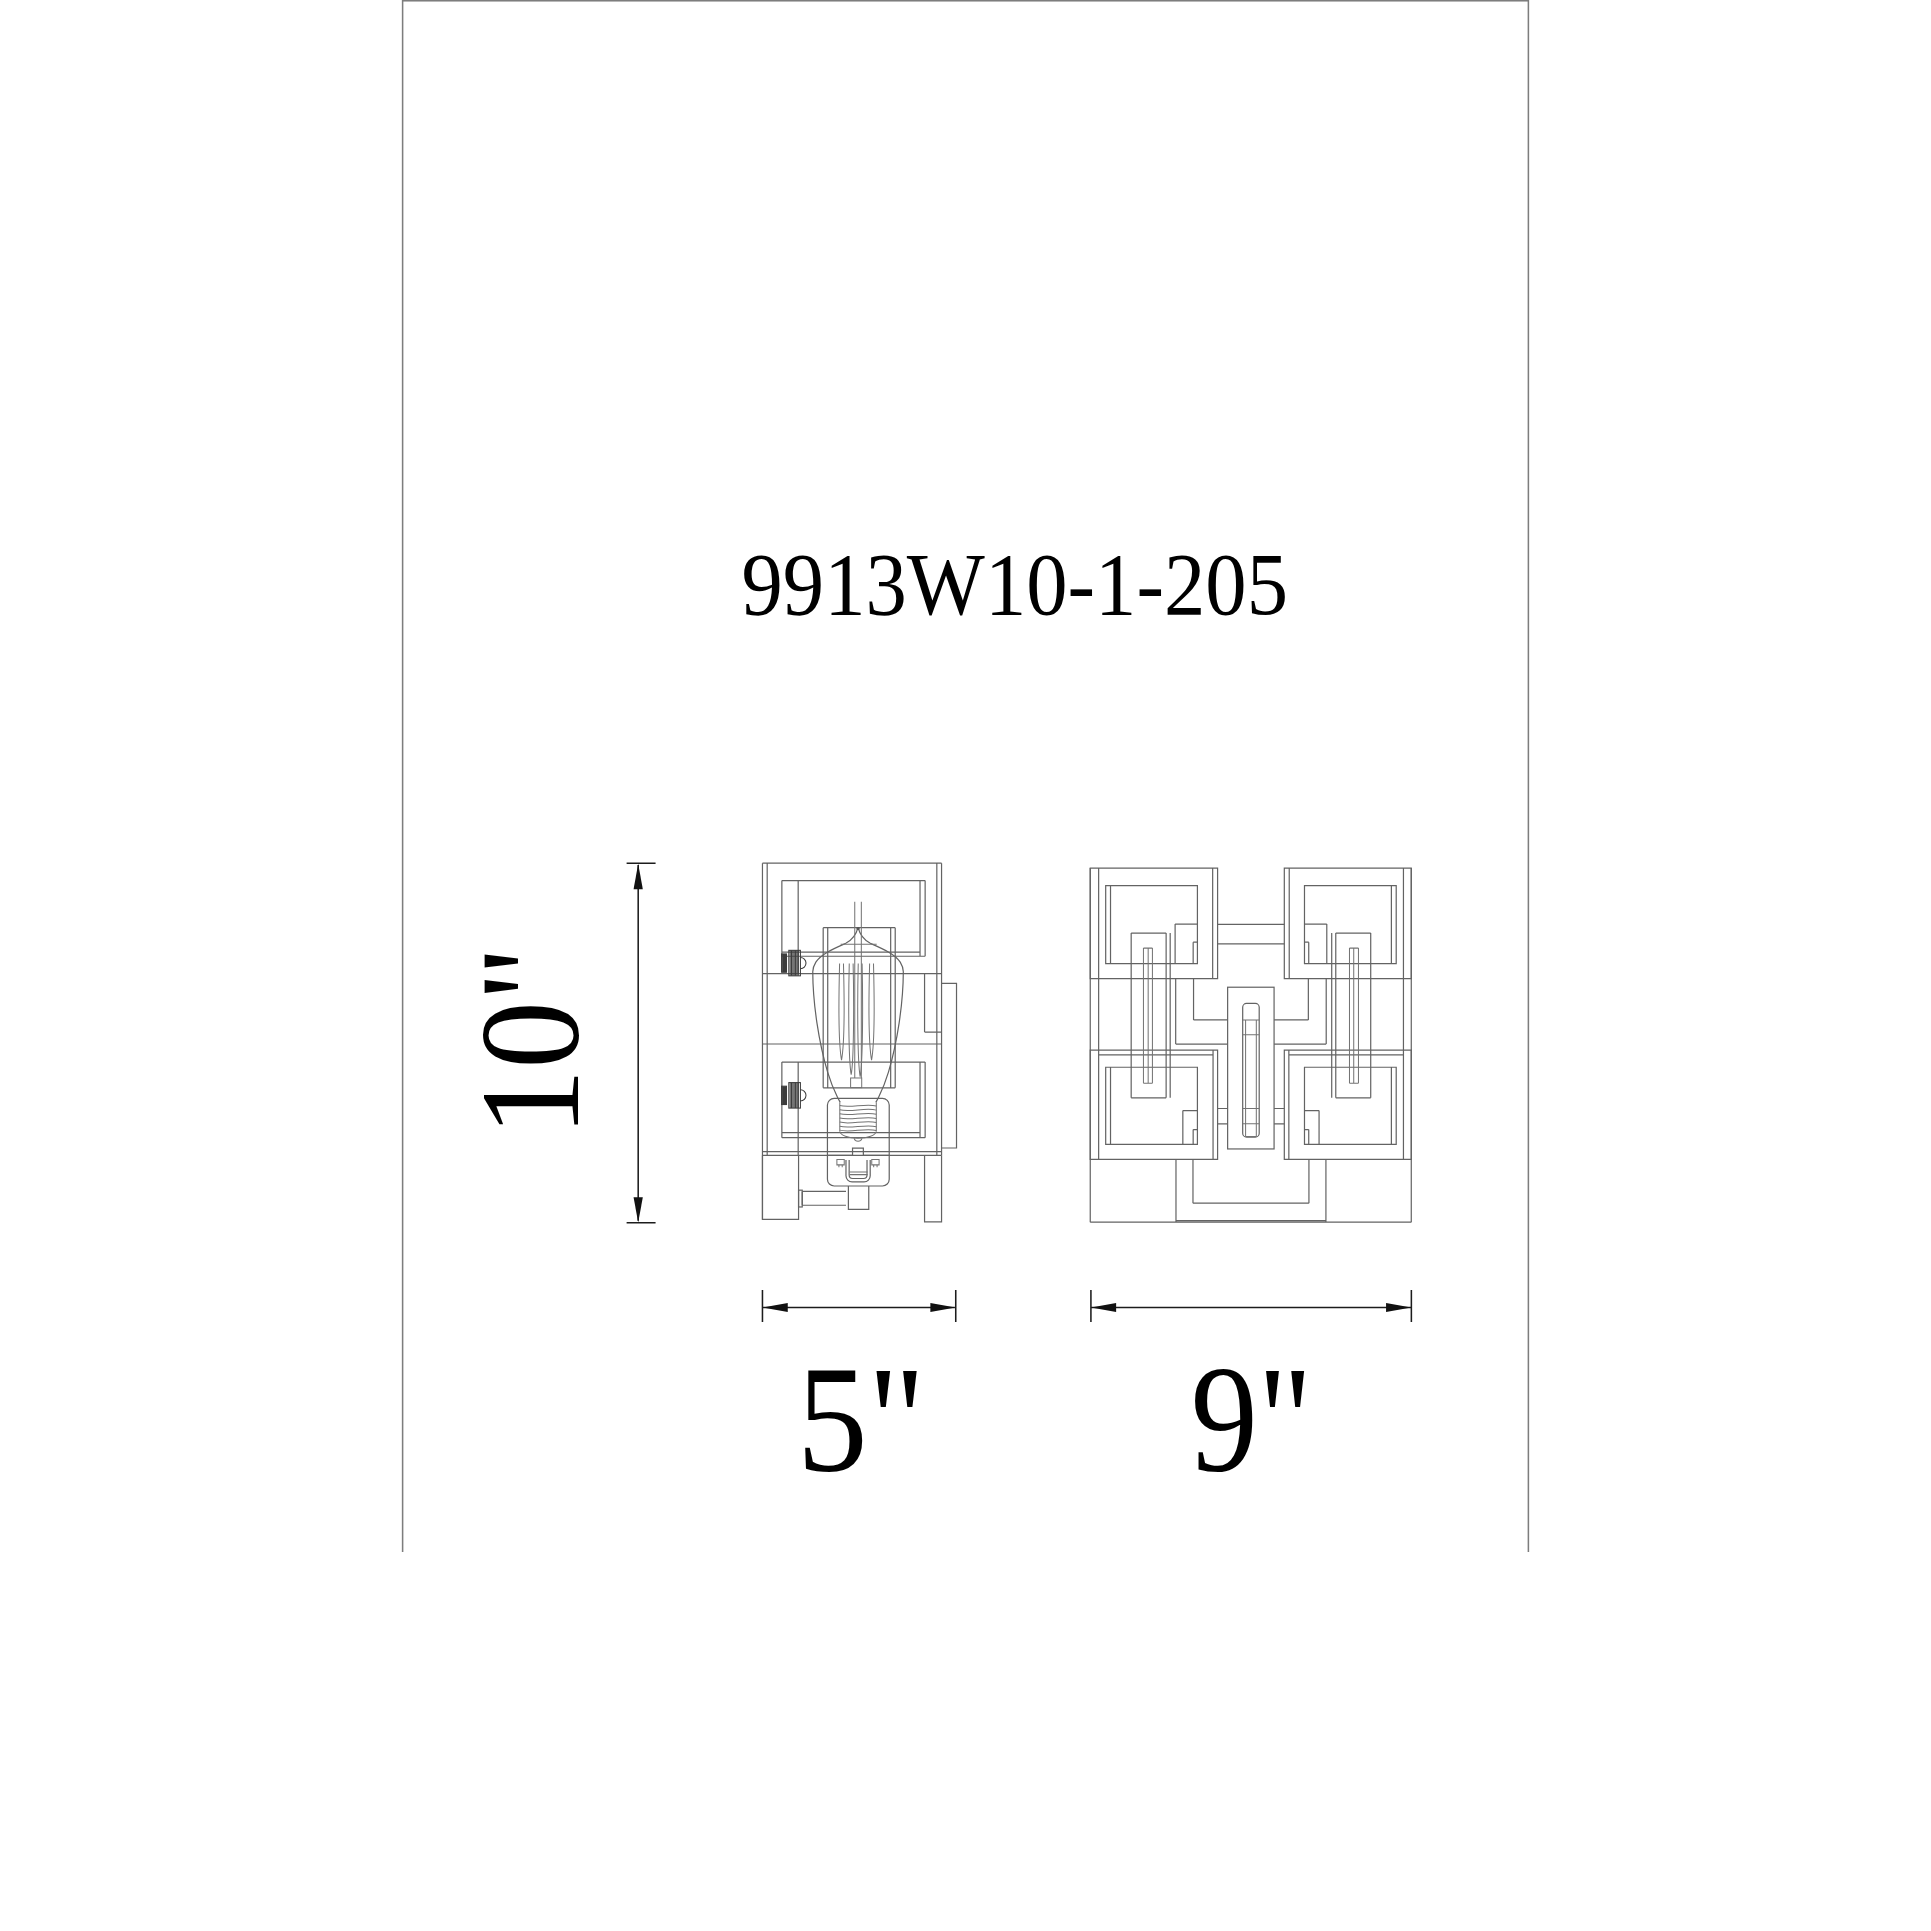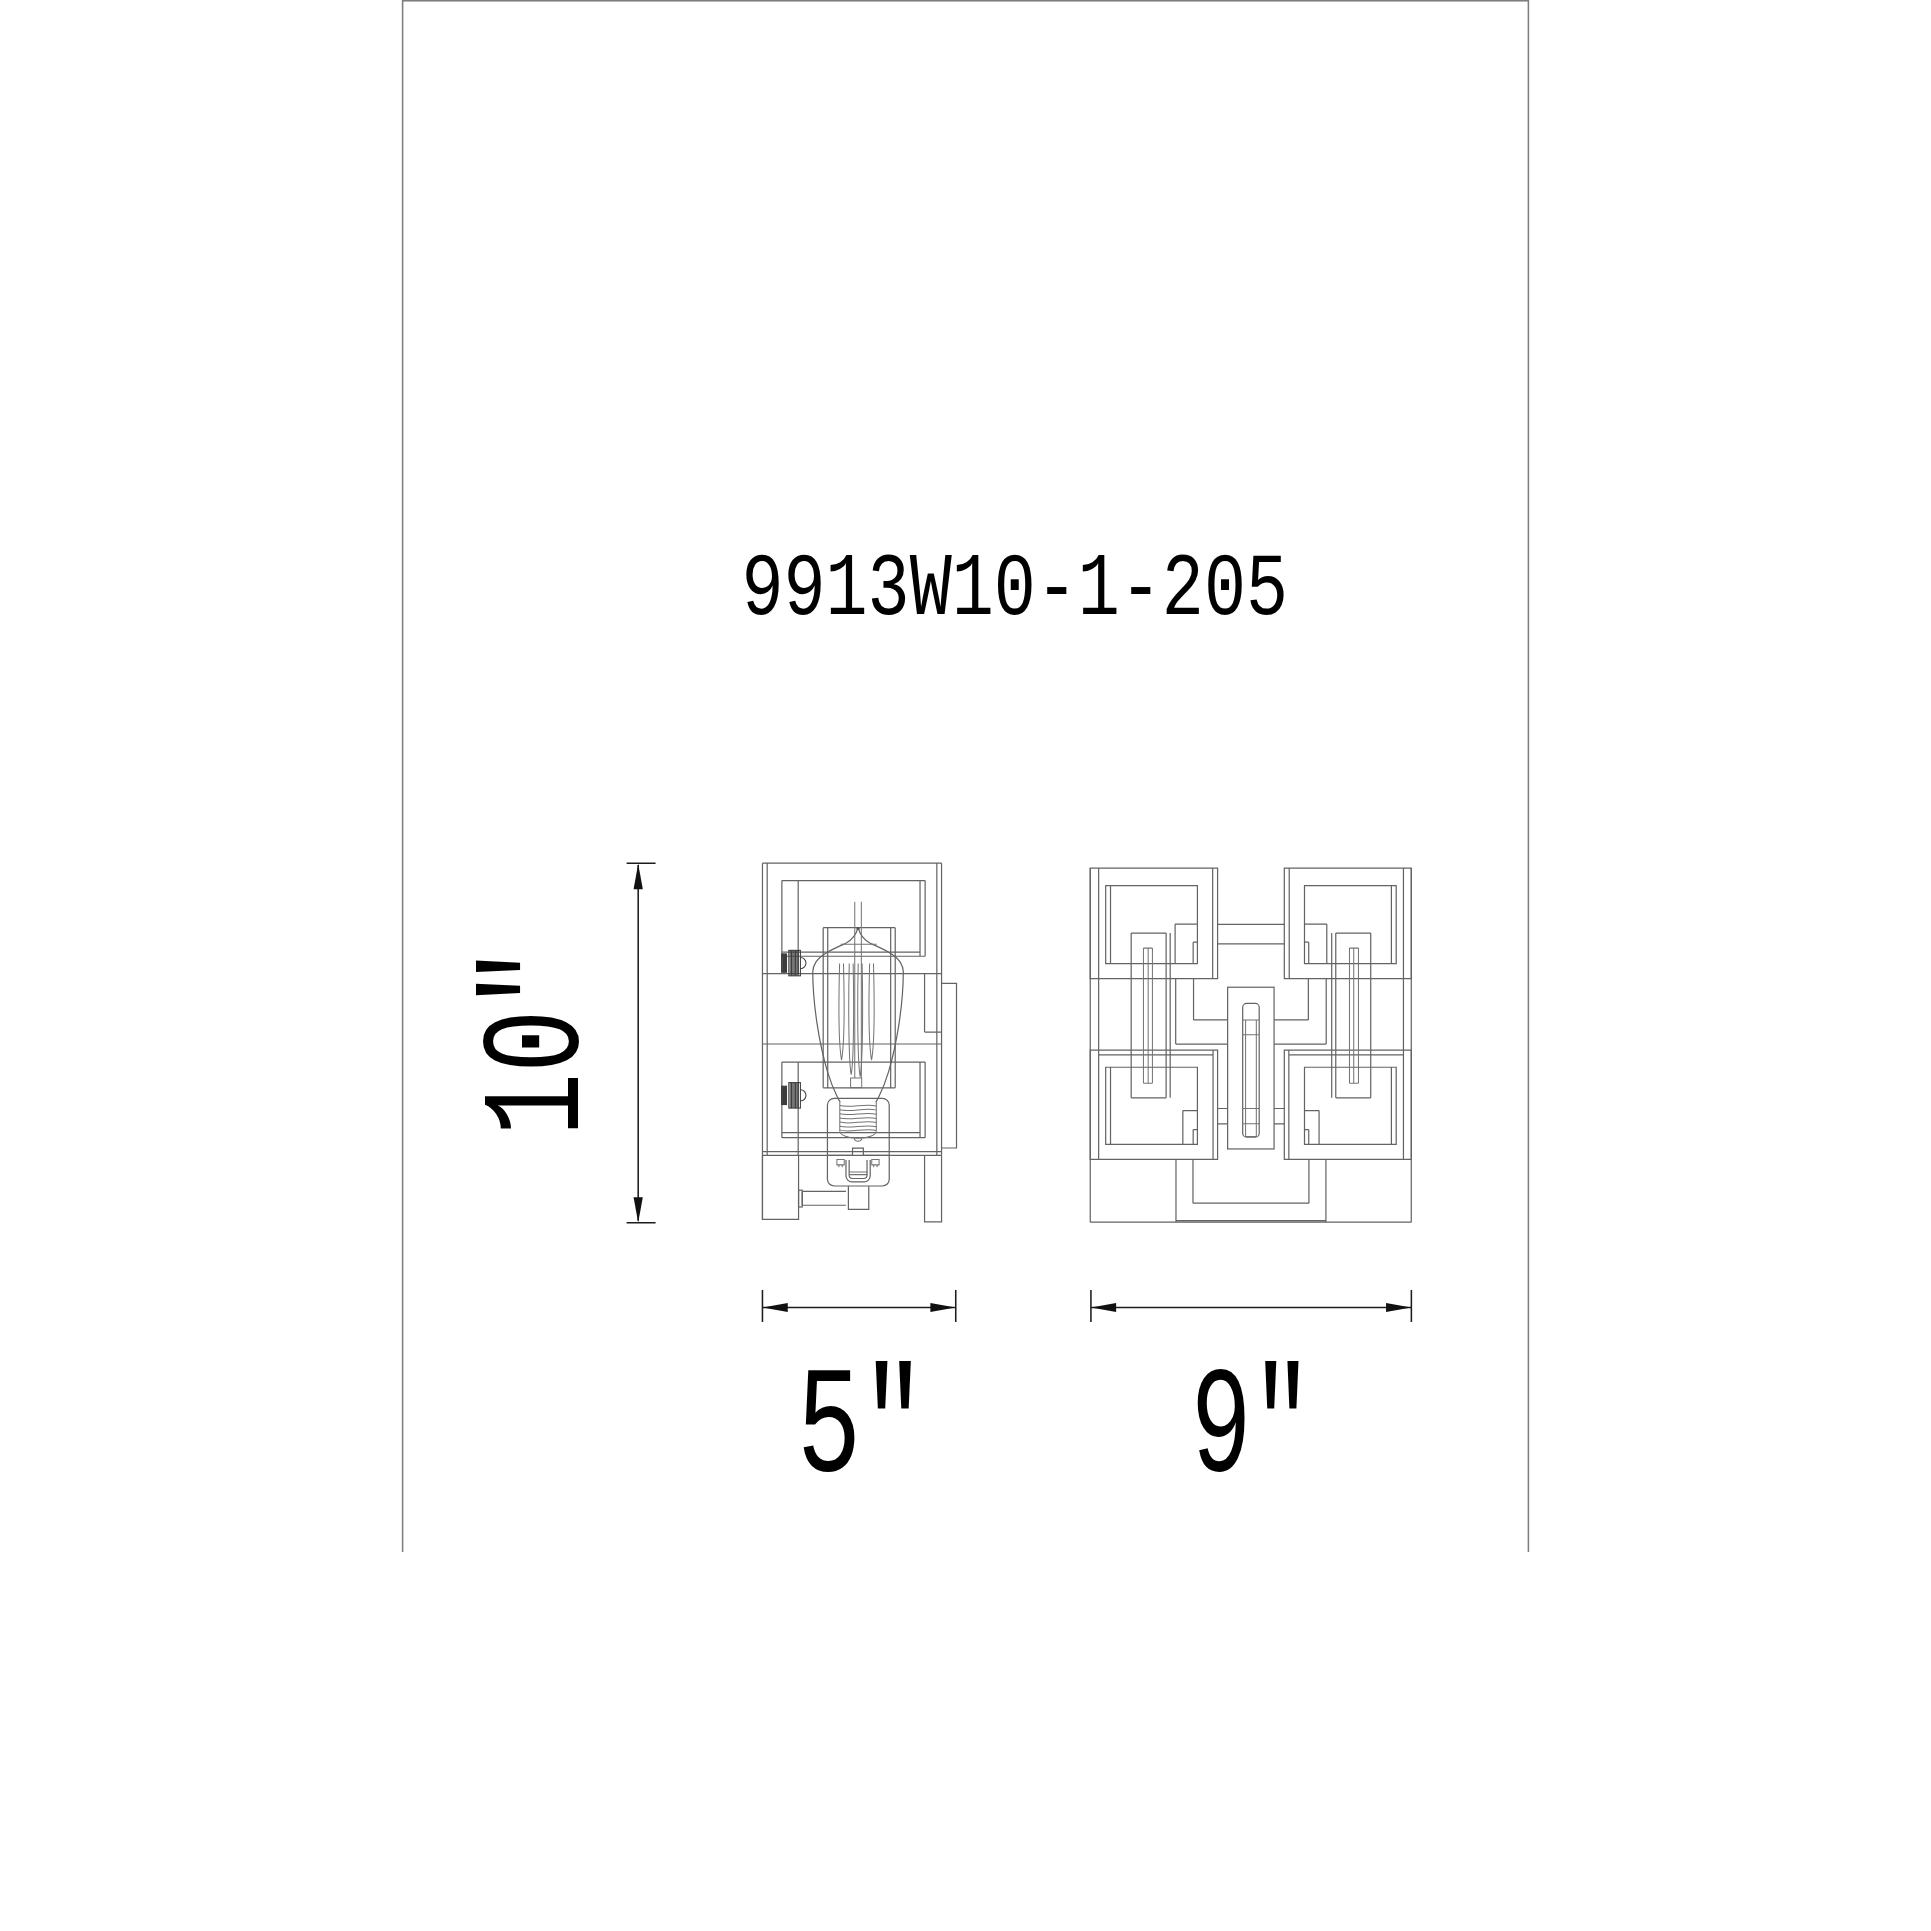--- a/index.html
+++ b/index.html
@@ -1,16 +1,16 @@
 <!DOCTYPE html>
 <html><head>
 <meta charset="utf-8">
 <style>
   html,body{margin:0;padding:0;background:#ffffff;}
-  .wrap{width:1931px;height:1552px;position:relative;background:#fff;font-family:Liberation Mono, monospace;}
+  .wrap{width:1931px;height:1552px;position:relative;background:#fff;font-family:Liberation Serif, serif;}
   svg{position:absolute;left:0;top:0;}
   .g{stroke:#636363;stroke-width:1.25;fill:none;}
   .g2{stroke:#737373;stroke-width:1.05;fill:none;}
   .gk{stroke:#3c3c3c;stroke-width:1.1;fill:none;}
   .d{stroke:#1c1c1c;stroke-width:1.6;fill:none;}
   .ar{fill:#111;stroke:none;}
   .txt{fill:#000;}
 </style>
 </head>
 <body>

